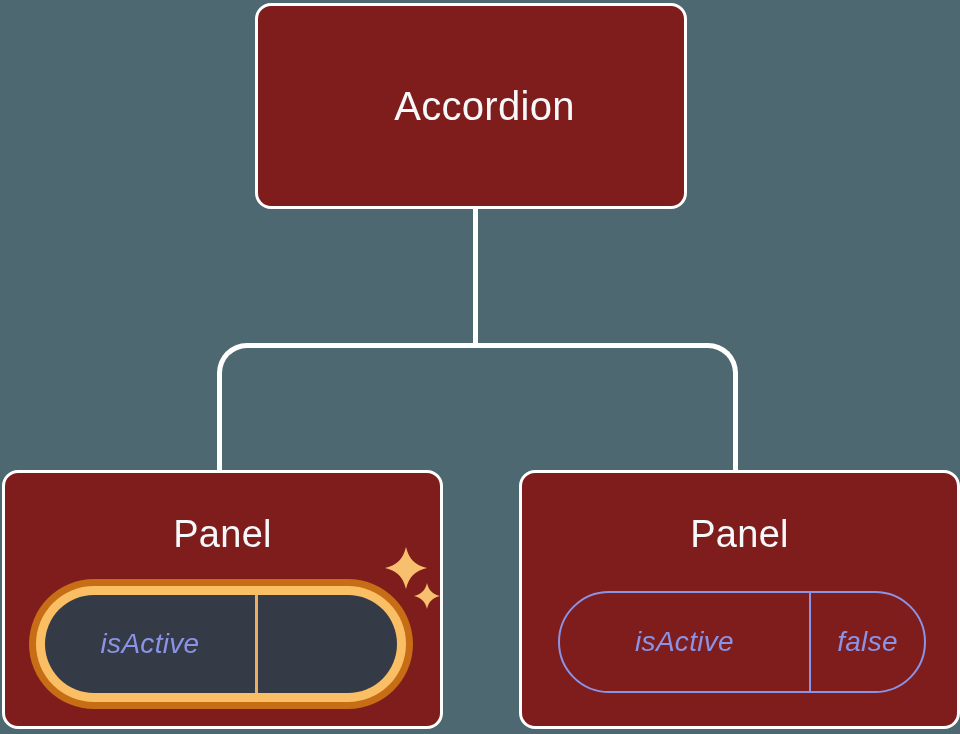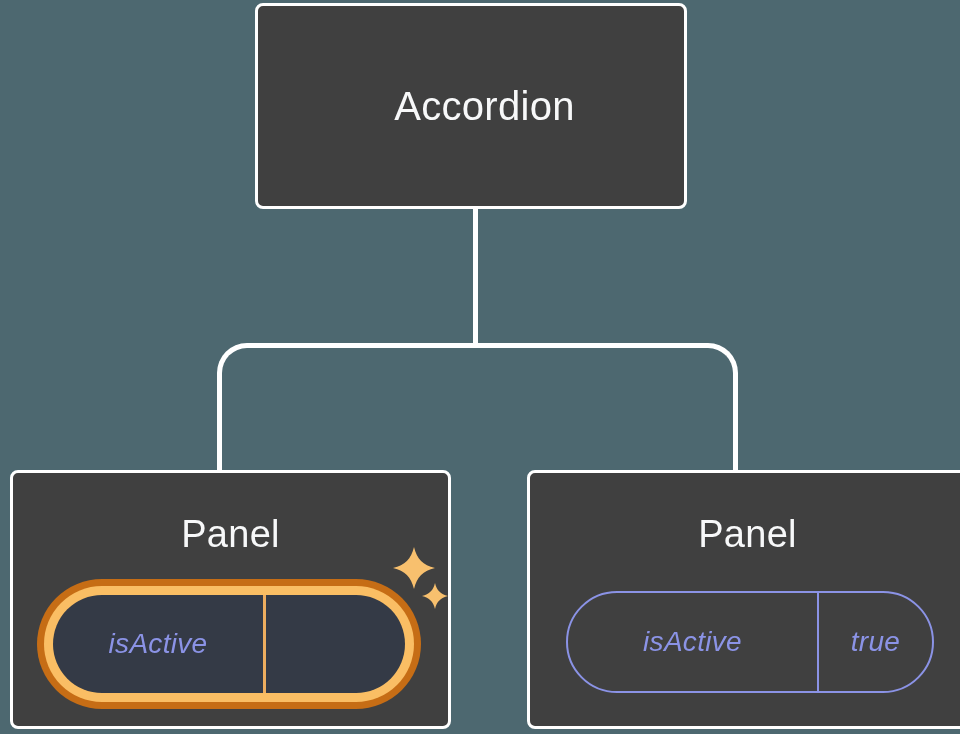--- a/index.html
+++ b/index.html
@@ -7,30 +7,30 @@
     width:960px;height:734px;overflow:hidden;
     background:#4D6870;
     font-family:"Liberation Sans",sans-serif;
     -webkit-font-smoothing:antialiased;
   }
   .canvas{position:absolute;top:0;left:0;width:960px;height:734px;}
 
   
   .node{
     position:absolute;box-sizing:border-box;
-    background:#404040;border:3px solid #FFFFFF;border-radius:8px;
+    background:#7f1d1d;border:3px solid #FFFFFF;border-radius:16px;
     color:#F7F8F9;
     padding-left:27px;
   }
   .node.root{
     left:255px;top:3px;width:432px;height:206px;
     display:flex;align-items:center;justify-content:center;
     font-size:40px;font-weight:500;letter-spacing:.3px;
   }
-  .panel{width:441px;height:259px;top:470px;margin-left:8px;}
+  .panel{width:441px;height:259px;top:470px;}
   .panel.left{left:2px;}
   .panel.right{left:519px;}
   .panel-title{
     position:absolute;left:0;right:0;top:40px;text-align:center;
     font-size:38px;font-weight:500;letter-spacing:.3px;
   }
 
   
   .stem{position:absolute;left:473px;top:209px;width:5px;height:136px;background:#FFFFFF;}
   .bracket{
@@ -111,17 +111,17 @@
       </svg>
     </span>
   </div>
 
   <div class="node panel right">
     <div class="panel-title">Panel</div>
 
     <div class="pill inactive">
       <span class="cell key">isActive</span>
       <span class="divider purple"></span>
-      <span class="cell val">true</span>
+      <span class="cell val">false</span>
     </div>
   </div>
 
 </div>
 
 </body></html>

